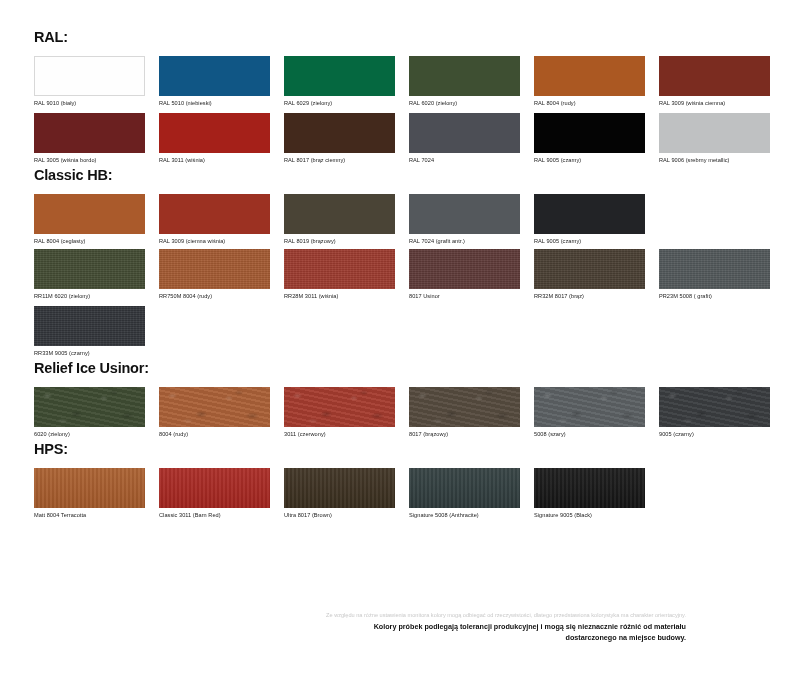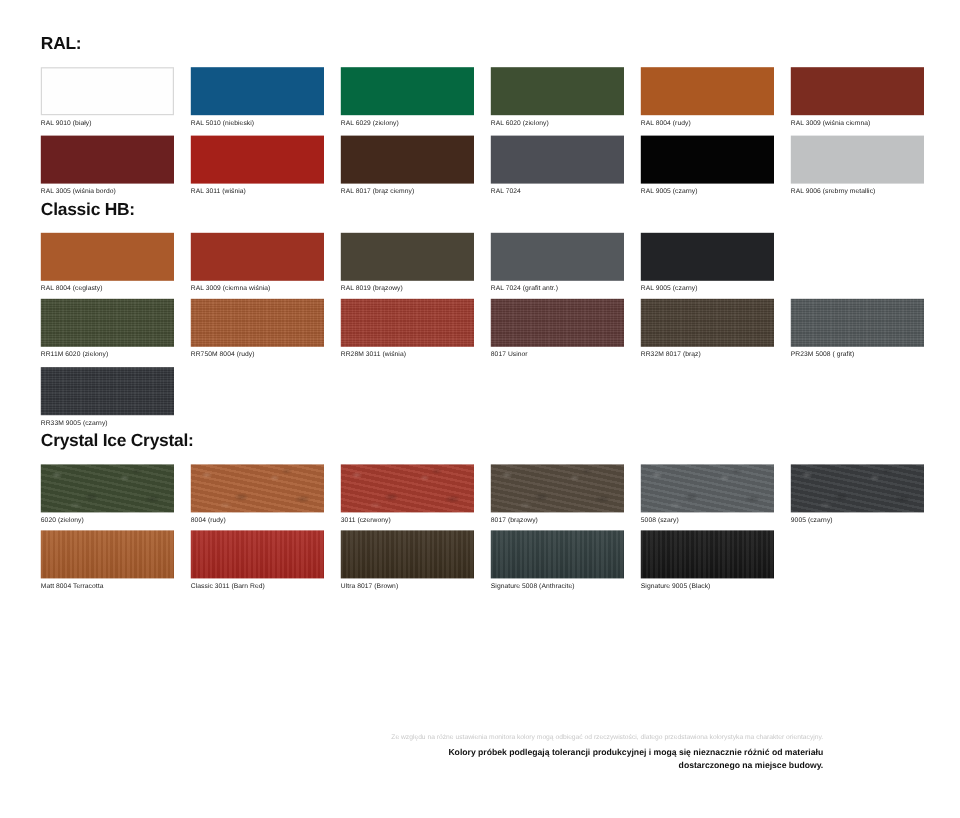--- a/index.html
+++ b/index.html
@@ -223,21 +223,21 @@
             <div class="swatch-chip tex-grain" style="background: rgb(82, 88, 90);"></div>
             <div class="swatch-label">PR23M 5008 ( grafit)</div>
           </div>
           <div class="swatch-cell">
             <div class="swatch-chip tex-grain" style="background: rgb(50, 53, 58);"></div>
             <div class="swatch-label">RR33M 9005 (czarny)</div>
           </div>
         </div>
       </div>
       <div class="section">
-        <h2 class="section-title">Crystal Ice Crystal:</h2>
+        <h2 class="section-title">Relief Ice Usinor:</h2>
         <div class="swatch-grid">
           <div class="swatch-cell">
             <div class="swatch-chip tex-crystal" style="background: rgb(63, 76, 51);"></div>
             <div class="swatch-label">6020 (zielony)</div>
           </div>
           <div class="swatch-cell">
             <div class="swatch-chip tex-crystal" style="background: rgb(171, 97, 56);"></div>
             <div class="swatch-label">8004 (rudy)</div>
           </div>
           <div class="swatch-cell">
@@ -252,20 +252,21 @@
             <div class="swatch-chip tex-crystal" style="background: rgb(92, 97, 100);"></div>
             <div class="swatch-label">5008 (szary)</div>
           </div>
           <div class="swatch-cell">
             <div class="swatch-chip tex-crystal" style="background: rgb(58, 61, 64);"></div>
             <div class="swatch-label">9005 (czarny)</div>
           </div>
         </div>
       </div>
       <div class="section">
+        <h2 class="section-title">HPS:</h2>
         <div class="swatch-grid">
           <div class="swatch-cell">
             <div class="swatch-chip tex-hps" style="background: rgb(168, 92, 43);"></div>
             <div class="swatch-label">Matt 8004 Terracotta</div>
           </div>
           <div class="swatch-cell">
             <div class="swatch-chip tex-hps" style="background: rgb(168, 38, 32);"></div>
             <div class="swatch-label">Classic 3011 (Barn Red)</div>
           </div>
           <div class="swatch-cell">

